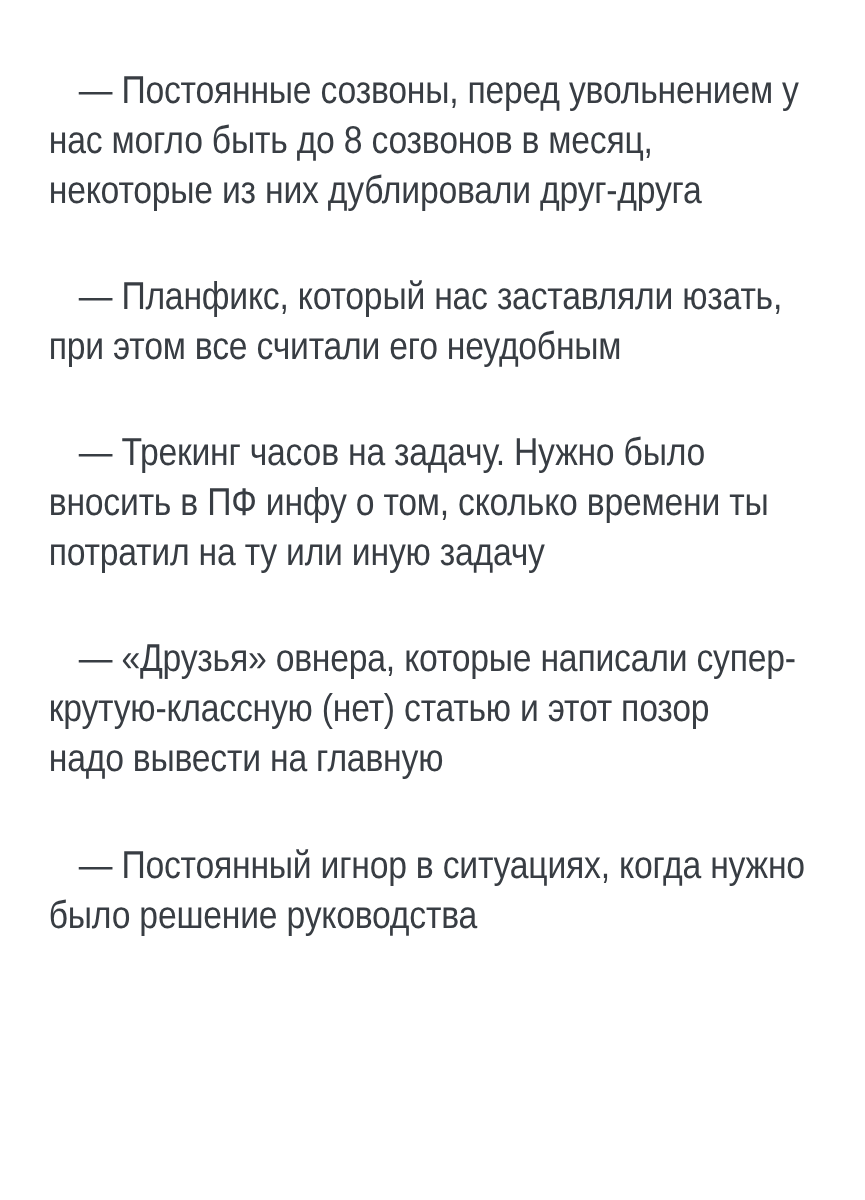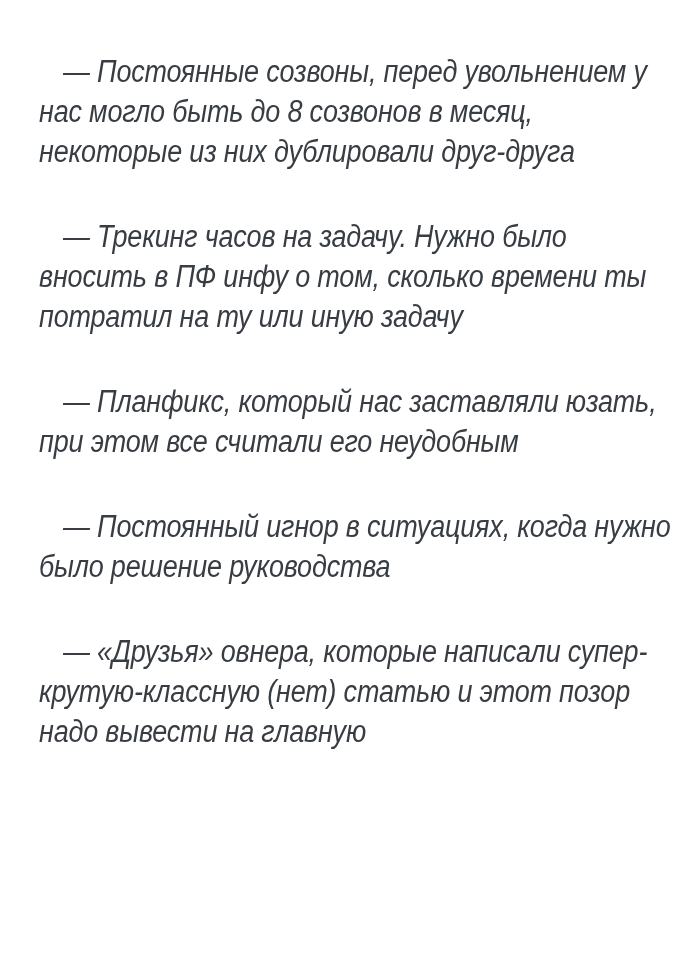--- a/index.html
+++ b/index.html
@@ -12,21 +12,20 @@
     height: 960px;
     overflow: hidden;
     font-family: "Liberation Sans", "DejaVu Sans", sans-serif;
   }
   .article {
     box-sizing: border-box;
     width: 692px;
     height: 960px;
     padding: 52px 20px 0 39px;
     color: #383d43;
-    font-style: italic;
   }
   .paragraph {
     margin: 0 0 45px 0;
   }
   .line {
     font-size: 31px;
     line-height: 40px;
     white-space: nowrap;
     letter-spacing: -0.2px;
     transform: scaleX(0.87);
@@ -40,31 +39,31 @@
 <body>
 
 <main class="article">
   <div id="paragraph-list">
       <div class="paragraph">
         <div class="line first">— Постоянные созвоны, перед увольнением у</div>
         <div class="line">нас могло быть до 8 созвонов в месяц,</div>
         <div class="line">некоторые из них дублировали друг-друга</div>
       </div>
       <div class="paragraph">
-        <div class="line first">— Трекинг часов на задачу. Нужно было</div>
-        <div class="line">вносить в ПФ инфу о том, сколько времени ты</div>
-        <div class="line">потратил на ту или иную задачу</div>
-      </div>
-      <div class="paragraph">
         <div class="line first">— Планфикс, который нас заставляли юзать,</div>
         <div class="line">при этом все считали его неудобным</div>
       </div>
       <div class="paragraph">
-        <div class="line first">— Постоянный игнор в ситуациях, когда нужно</div>
-        <div class="line">было решение руководства</div>
+        <div class="line first">— Трекинг часов на задачу. Нужно было</div>
+        <div class="line">вносить в ПФ инфу о том, сколько времени ты</div>
+        <div class="line">потратил на ту или иную задачу</div>
       </div>
       <div class="paragraph">
         <div class="line first">— «Друзья» овнера, которые написали супер-</div>
         <div class="line">крутую-классную (нет) статью и этот позор</div>
         <div class="line">надо вывести на главную</div>
       </div>
+      <div class="paragraph">
+        <div class="line first">— Постоянный игнор в ситуациях, когда нужно</div>
+        <div class="line">было решение руководства</div>
+      </div>
     </div>
 </main>
 
 </body></html>

